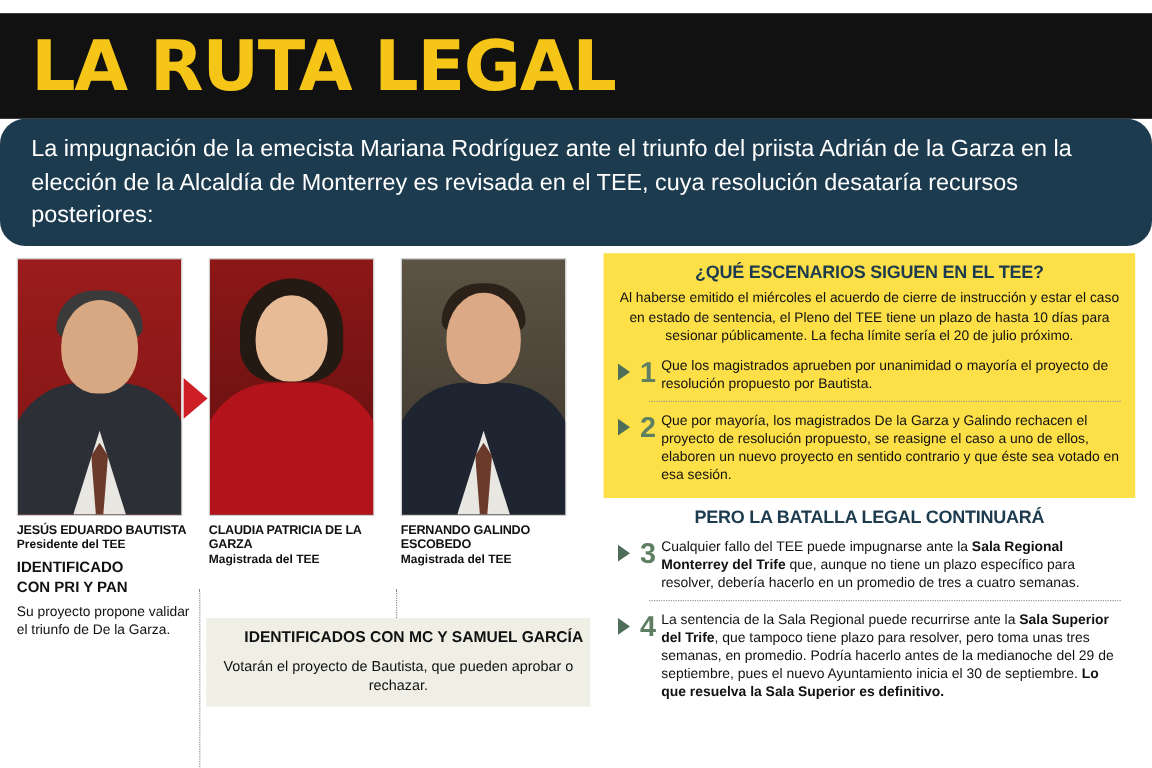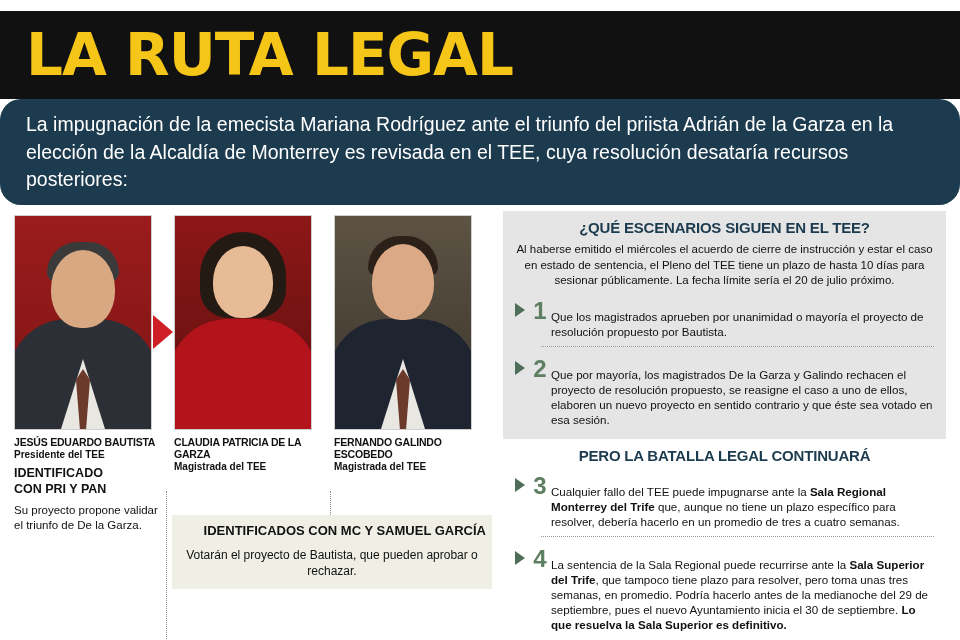--- a/index.html
+++ b/index.html
@@ -122,42 +122,42 @@
     position:absolute; top: 286px; left: 166px; width:0; height: 150px;
     border-left: 1px dotted #8a8a8a;
   }
   .vdivider2 {
     position:absolute; top: 286px; left: 330px; width:0; height: 60px;
     border-left: 1px dotted #8a8a8a;
   }
 
   
   .panel-top {
-    background: #e5e5e5;
+    background: #fde047;
     padding: 8px 12px 12px 12px;
   }
   .panel-title {
     text-align: center; font-weight: bold; font-size: 15px; color: #1d3b4e;
     letter-spacing: -0.2px; margin-bottom: 6px;
   }
   .panel-intro { font-size: 11.5px; line-height: 1.35; color:#111; text-align: center; }
 
   .step { display: flex; align-items: flex-start; margin-top: 8px; }
   .step .tri {
     width: 0; height: 0; margin-top: 6px; margin-right: 4px;
     border-top: 7px solid transparent;
     border-bottom: 7px solid transparent;
     border-left: 10px solid #4e6e59;
     flex: none;
   }
   .step .num {
     font-size: 24px; font-weight: bold; color:#5f7f63; width: 22px;
     line-height: 1; margin-top: 2px; flex: none; text-align: center;
   }
-  .step .txt { font-size: 11.6px; line-height: 1.3; color:#111;margin-top:12px; }
+  .step .txt { font-size: 11.6px; line-height: 1.3; color:#111; }
   .step .txt b { font-weight: bold; }
   .dots { border-top: 1px dotted #9a9a8c; margin: 7px 0 0 26px; }
 
   .panel-bottom { padding: 8px 12px 0 12px; }
   .panel-title2 {
     text-align: center; font-weight: bold; font-size: 15px; color: #1d3b4e;
     letter-spacing: -0.2px; margin-bottom: 6px;
   }
   .panel-bottom .step .num { color:#5f7f63; }
   .final-line { font-weight: bold; }

